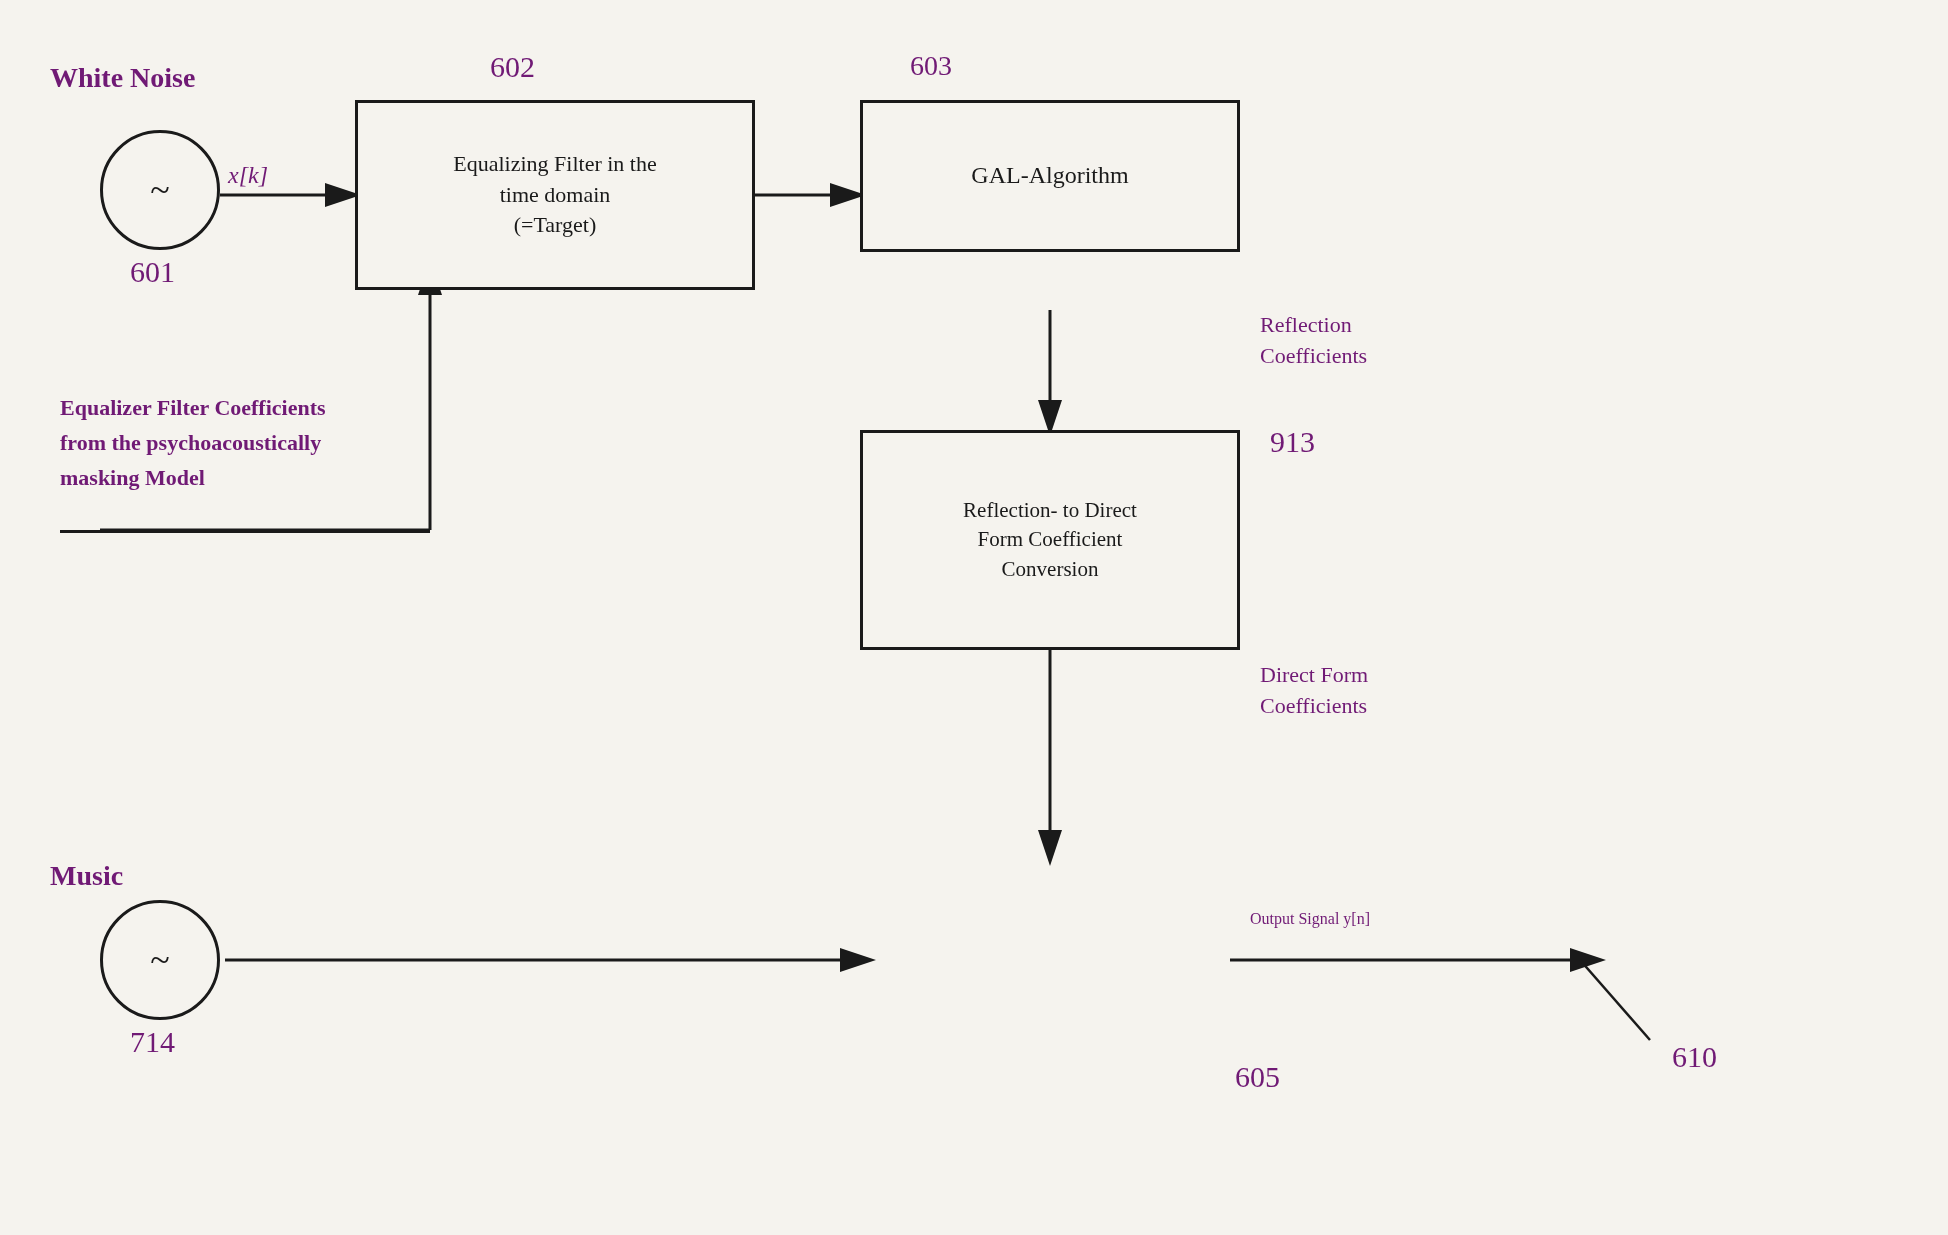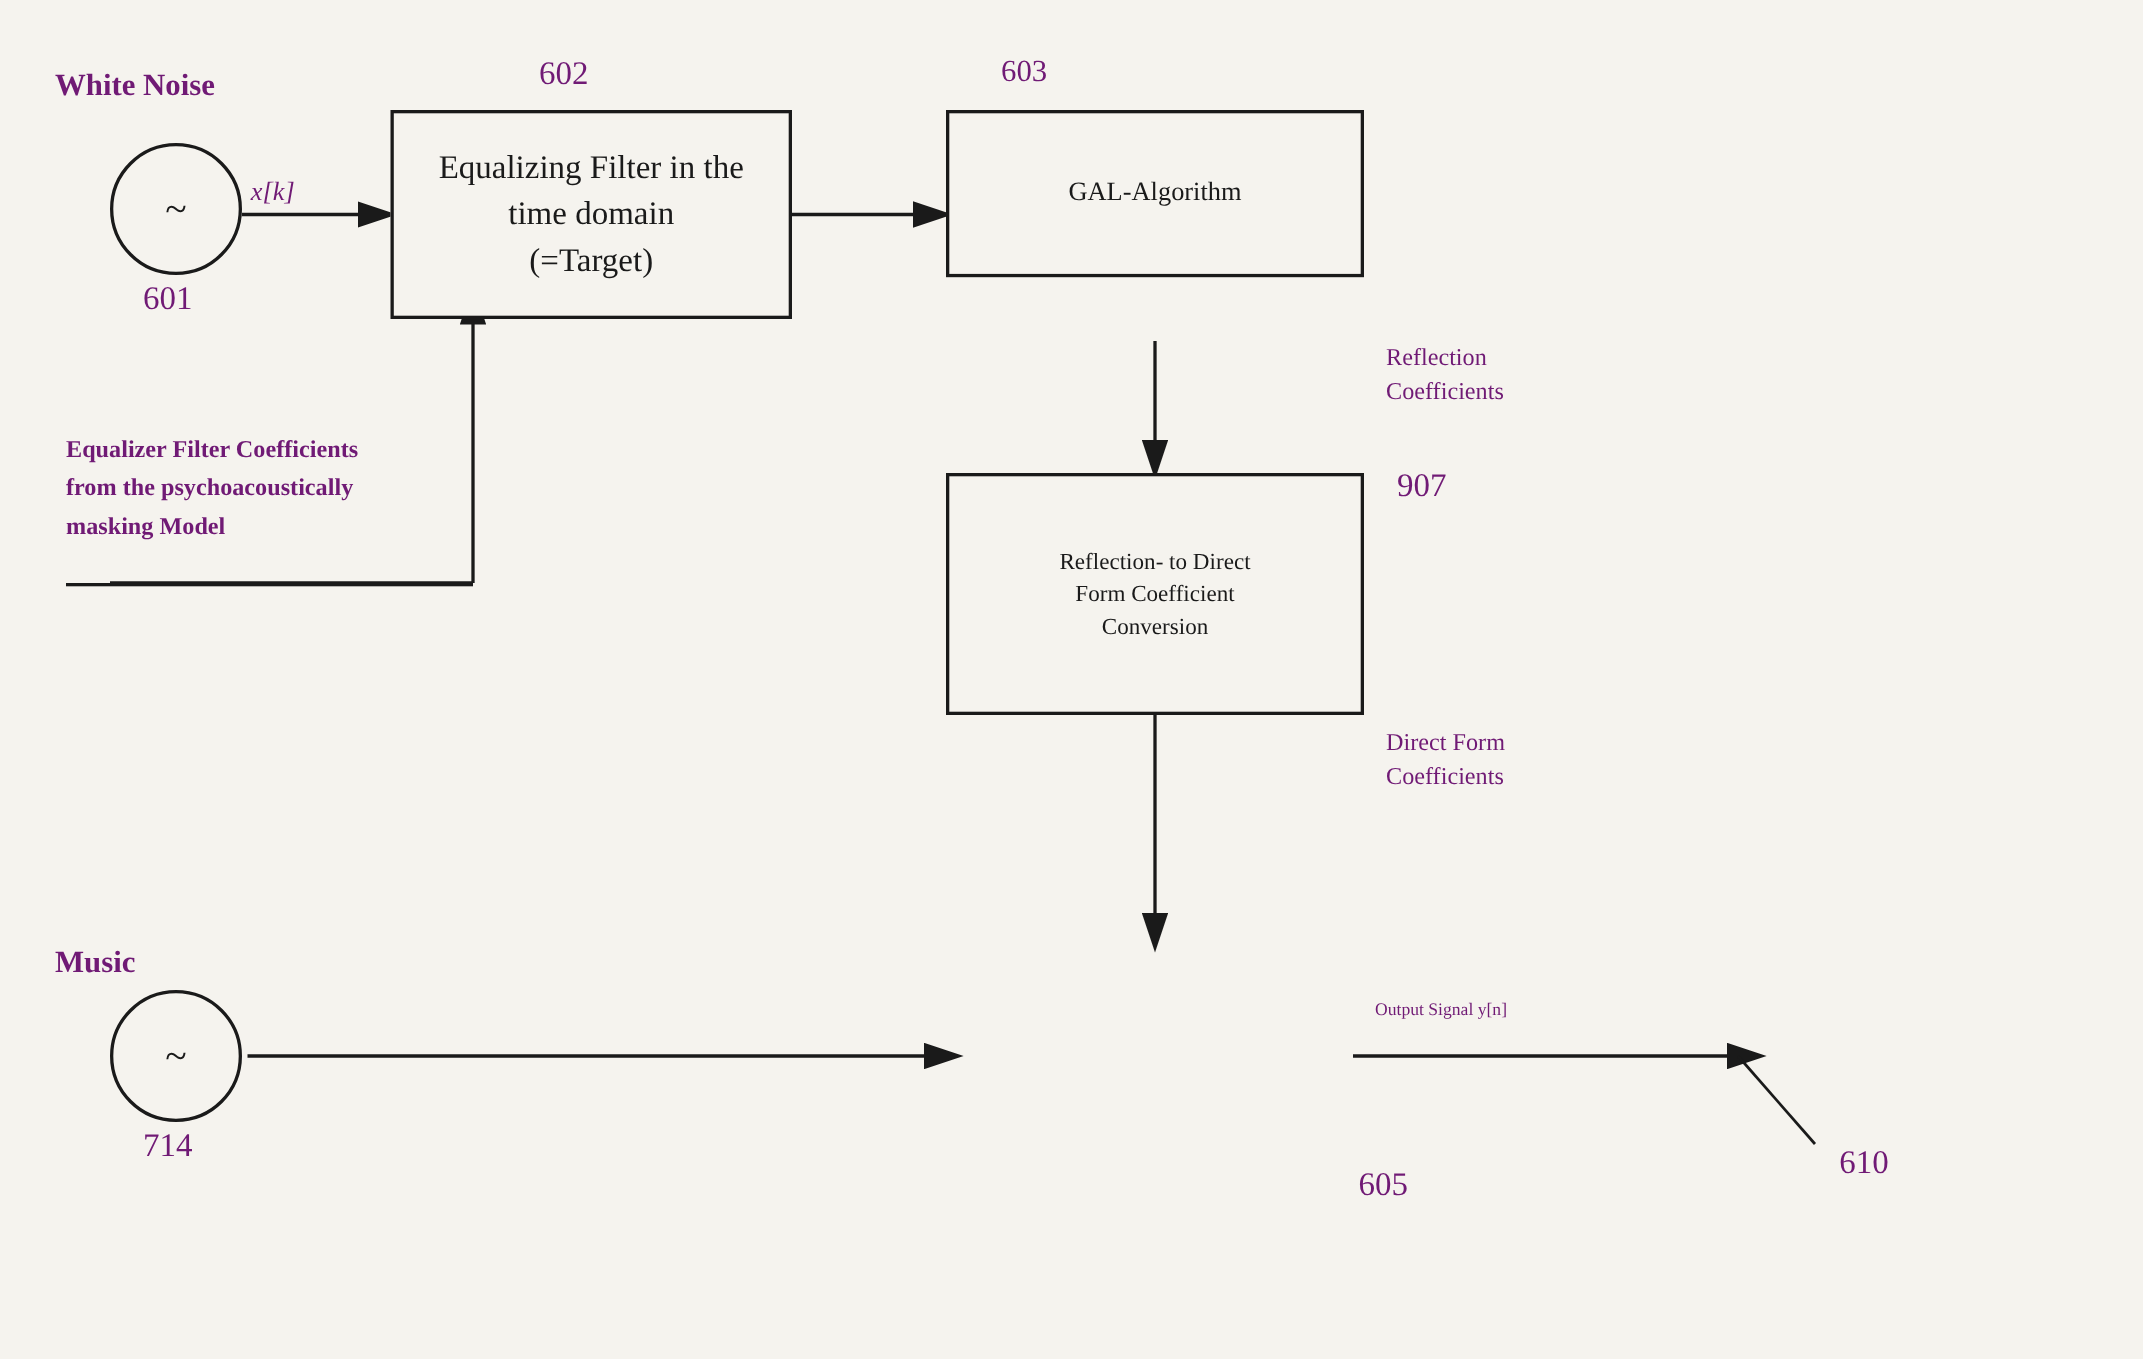--- a/index.html
+++ b/index.html
@@ -97,35 +97,35 @@
   <div class="circle-block" style="left:100px; top:130px; width:120px; height:120px;">
     <span>~</span>
   </div>
 
   <div class="label handwritten" style="left:130px; top:255px; font-size:30px;">601</div>
 
   <div class="label" style="left:228px; top:162px; font-size:24px; font-style:italic;">x[k]</div>
 
   <div class="label handwritten" style="left:490px; top:50px; font-size:30px;">602</div>
 
-  <div class="block" style="left:355px; top:100px; width:365px; height:190px; font-size:30px;">
+  <div class="block" style="left:355px; top:100px; width:400px; height:190px; font-size:22px;">
     <span>Equalizing Filter in the<br>time domain<br>(=Target)</span>
   </div>
 
   <div class="label handwritten" style="left:910px; top:50px; font-size:28px;">603</div>
 
   <div class="block" style="left:860px; top:100px; width:380px; height:152px; font-size:24px;">
     <span>GAL-Algorithm</span>
   </div>
 
   <div class="label" style="left:1260px; top:310px; font-size:22px; line-height:1.4;">
     <span>Reflection<br>Coefficients</span>
   </div>
 
-  <div class="label handwritten" style="left:1270px; top:425px; font-size:30px;">907</div>
+  <div class="label handwritten" style="left:1270px; top:425px; font-size:30px;">913</div>
 
   <div class="block" style="left:860px; top:430px; width:380px; height:220px; font-size:21px;">
     <span>Reflection- to Direct<br>Form Coefficient<br>Conversion</span>
   </div>
 
   <div class="label" style="left:1260px; top:660px; font-size:22px; line-height:1.4;">
     <span>Direct Form<br>Coefficients</span>
   </div>
 
   <div class="label" style="left:60px; top:390px; font-size:22px; line-height:1.6; font-weight:bold;">

